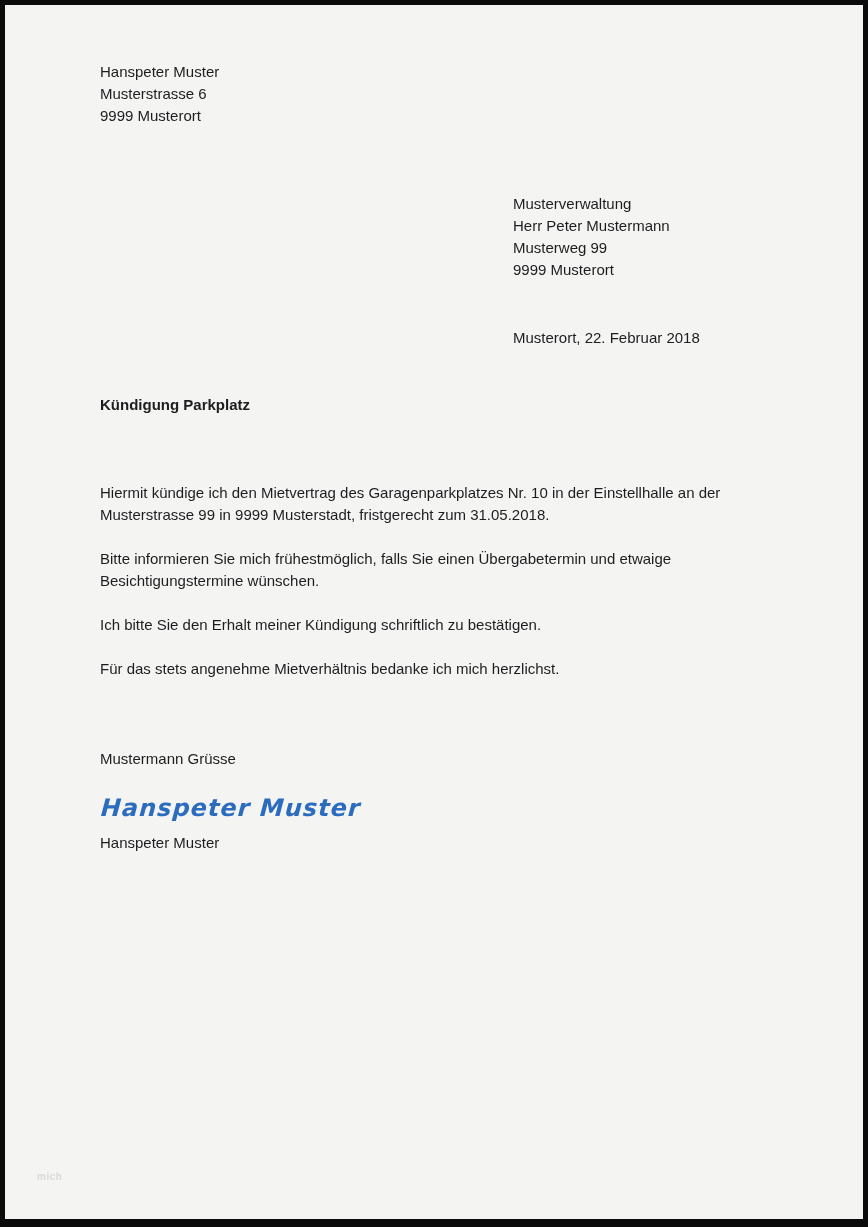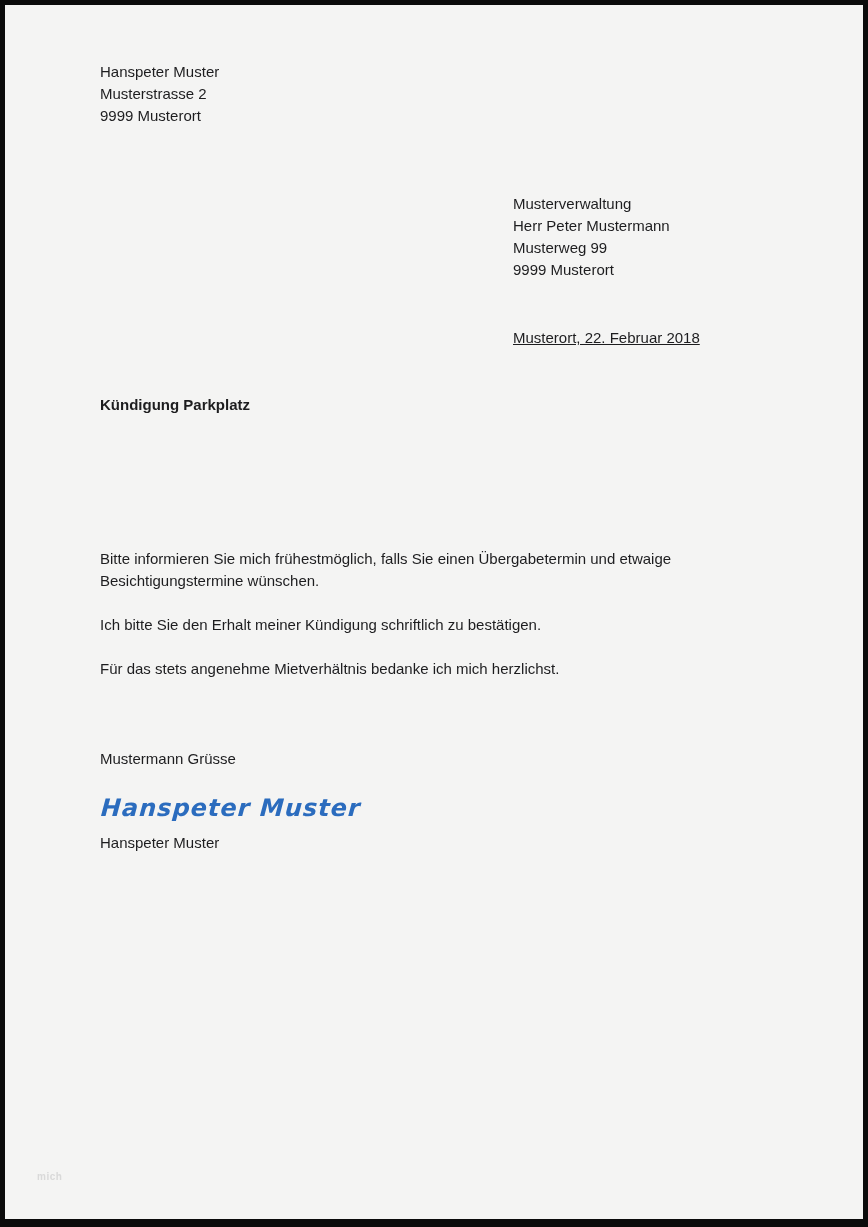--- a/index.html
+++ b/index.html
@@ -18,21 +18,21 @@
   .frame {
     position: absolute;
     inset: 0;
     border: 5px solid #0b0b0b;
     border-bottom-width: 8px;
     pointer-events: none;
   }
   .block { position: absolute; font-size: 15px; line-height: 22px; }
   .sender    { left: 100px; top: 61px;  }
   .recipient { left: 513px; top: 193px; }
-  .dateline  { left: 513px; top: 327px; text-decoration: underline; }
+  .dateline  { left: 513px; top: 327px; }
   .subject   { left: 100px; top: 394px; font-weight: bold; text-align: right; }
   .salutation{ left: 100px; top: 438px; }
   .para      { left: 100px; width: 690px; }
   .p1 { top: 482px; }
   .p2 { top: 548px; }
   .p3 { top: 614px; }
   .p4 { top: 658px; }
   .closing   { left: 100px; top: 748px; }
   .signature {
     left: 100px; top: 793px;
@@ -59,36 +59,37 @@
 </style>
 </head>
 <body>
 
 <div class="page">
 
   <span class="watermark">mich</span>
 
   <div class="block sender">
     <div>Hanspeter Muster</div>
-    <div>Musterstrasse 2</div>
+    <div>Musterstrasse 6</div>
     <div>9999 Musterort</div>
   </div>
 
   <div class="block recipient">
     <div>Musterverwaltung</div>
     <div>Herr Peter Mustermann</div>
     <div>Musterweg 99</div>
     <div>9999 Musterort</div>
   </div>
 
   <div class="block dateline">Musterort, 22. Februar 2018</div>
 
   <div class="block subject">Kündigung Parkplatz</div>
 
 
+  <div class="block para p1">Hiermit kündige ich den Mietvertrag des Garagenparkplatzes Nr. 10 in der Einstellhalle an der Musterstrasse 99 in 9999 Musterstadt, fristgerecht zum 31.05.2018.</div>
   <div class="block para p3">Ich bitte Sie den Erhalt meiner Kündigung schriftlich zu bestätigen.</div>
   <div class="block para p2">Bitte informieren Sie mich frühestmöglich, falls Sie einen Übergabetermin und etwaige Besichtigungstermine wünschen.</div>
   <div class="block para p4">Für das stets angenehme Mietverhältnis bedanke ich mich herzlichst.</div>
 
   <div class="block closing">Mustermann Grüsse</div>
 
   <div class="block signature">Hanspeter Muster</div>
 
   <div class="block signame">Hanspeter Muster</div>
 

